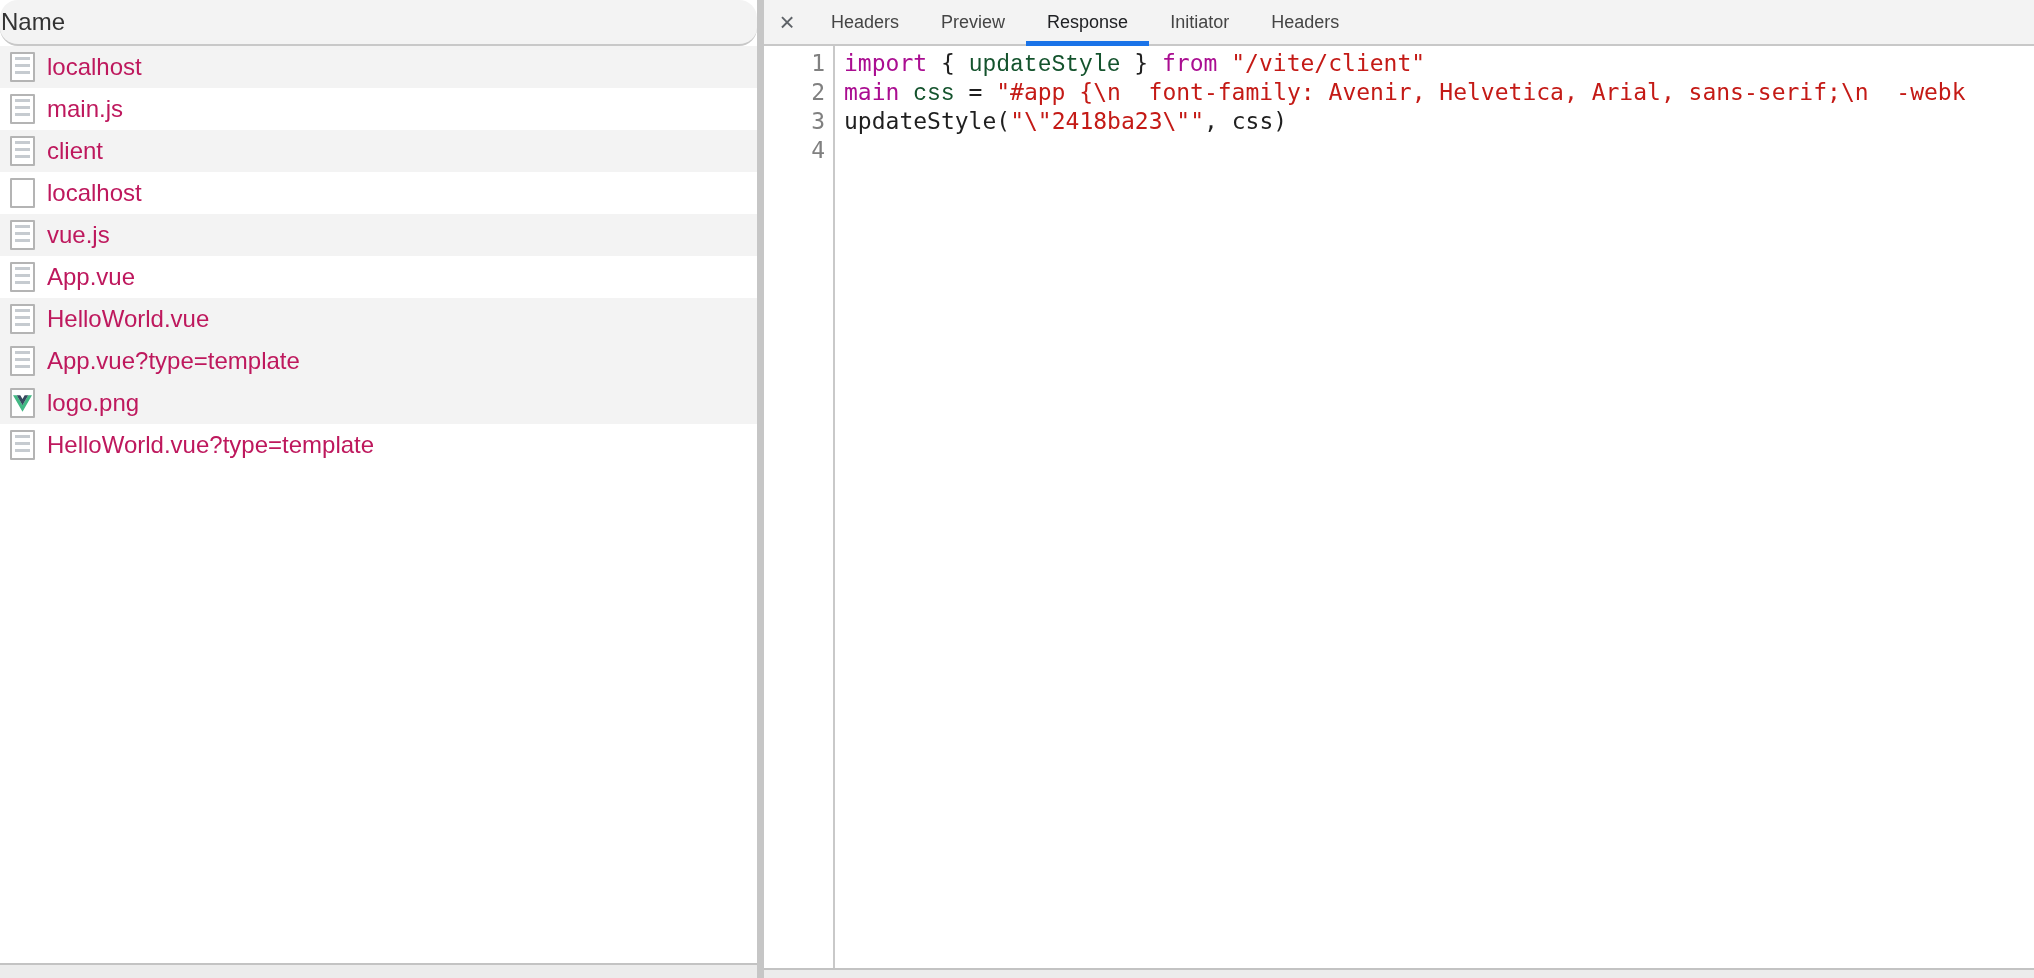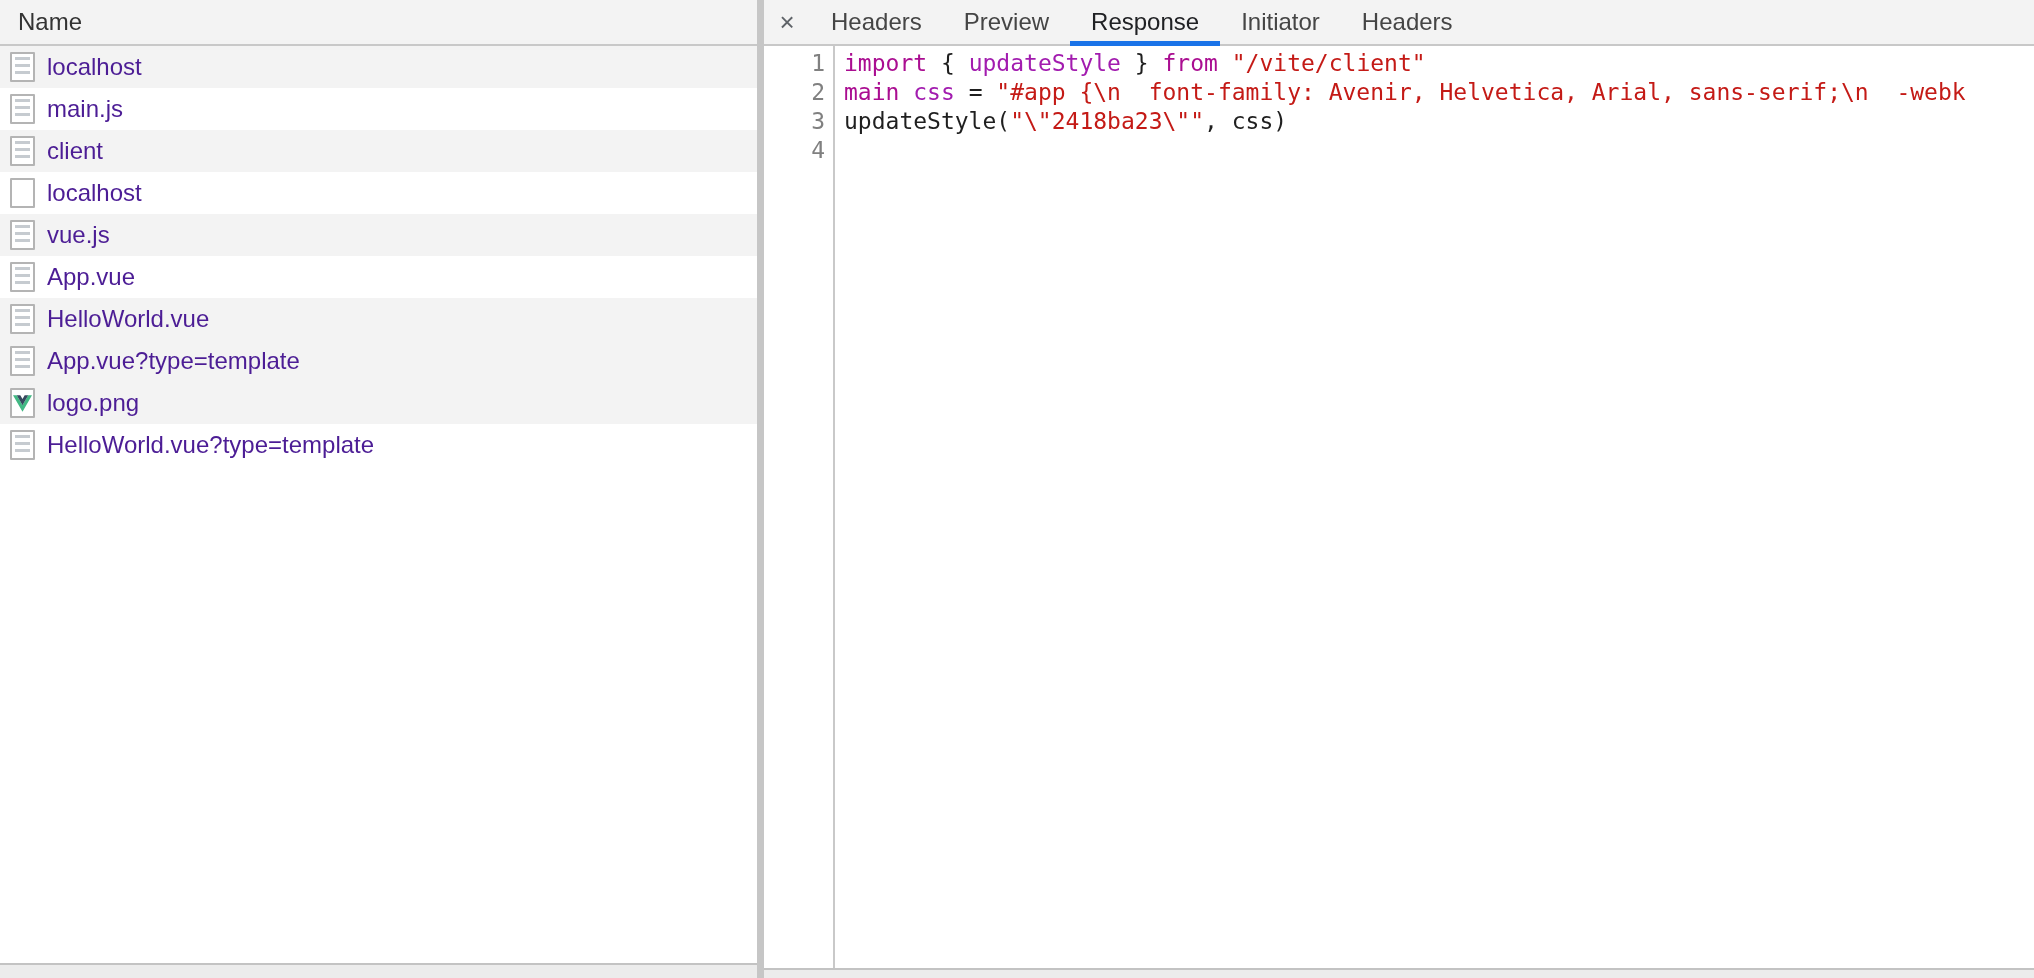--- a/index.html
+++ b/index.html
@@ -3,27 +3,27 @@
 <meta charset="utf-8">
 <style>
   * { margin:0; padding:0; box-sizing:border-box; }
   html,body { width:2034px; height:978px; overflow:hidden; background:#fff;
               font-family:"Liberation Sans", sans-serif; }
   .app { position:relative; width:2034px; height:978px; }
 
   
   .left-panel { position:absolute; left:0; top:0; width:757px; height:978px; background:#fff; }
   .panel-header { height:46px; background:#f3f3f3; border-bottom:2px solid #c8c8c8;
-                  display:flex; align-items:center; padding-left:18px;
-                  font-size:24px; color:#333; }
+                  display:flex; align-items:center; padding-left:1px;
+                  font-size:24px; color:#333;border-radius:18px; }
   .request-list { position:absolute; top:46px; left:0; right:0; bottom:15px; overflow:hidden; }
   .row { height:42px; display:flex; align-items:center; padding-left:10px; background:#fff; cursor:default; }
   .row.odd { background:#f3f3f3; }
   .row.selected { background:#d6d6d6; }
-  .row-label { font-size:24px; color:#4c1d95; margin-left:12px; white-space:nowrap; }
+  .row-label { font-size:24px; color:#be185d; margin-left:12px; white-space:nowrap; }
 
   .file-icon { position:relative; width:25px; height:30px; background:#fff;
                border:2px solid #b4b4b4; border-radius:1px; flex:0 0 auto; }
   .file-icon.doc::after { content:""; position:absolute; left:3px; right:3px; top:3px; bottom:3px;
                background:repeating-linear-gradient(to bottom, #c6cbd0 0 3px, #ffffff 3px 7px); }
   .file-icon.vue { display:flex; align-items:center; justify-content:center; }
   .file-icon.vue svg { width:19px; height:17px; }
 
   .left-footer { position:absolute; left:0; right:0; bottom:0; height:15px;
                  background:#ececec; border-top:2px solid #c3c3c3; }
@@ -32,35 +32,35 @@
   .splitter { position:absolute; left:757px; top:0; width:7px; height:978px;
               background:#c6c6c6; cursor:col-resize; }
 
   
   .right-panel { position:absolute; left:764px; top:0; right:0; bottom:0; background:#fff; }
   .tab-bar { height:46px; background:#f3f3f3; border-bottom:2px solid #c8c8c8;
              display:flex; align-items:stretch; }
   .close-btn { width:46px; display:flex; align-items:center; justify-content:center;
                font-size:26px; color:#5f6368; cursor:pointer; }
   .tab { position:relative; display:flex; align-items:center; padding:0 21px;
-         font-size:24px; color:#454545; cursor:pointer; }
+         font-size:18px; color:#454545; cursor:pointer; }
   .tab.active { color:#202124;justify-content:center; }
   .tab-underline { display:none; position:absolute; left:0; right:0; bottom:-2px; height:5px;
                    background:#1a73e8; }
   .tab.active .tab-underline { display:block; }
 
   .editor { position:absolute; top:46px; left:0; right:0; bottom:10px; display:flex; overflow:hidden;
             font-family:"DejaVu Sans Mono","Liberation Mono",monospace; font-size:23px; line-height:29px; }
   .gutter { width:71px; flex:0 0 auto; border-right:2px solid #c9c9c9; padding:3px 8px 0 0;
             text-align:right; color:#808080; }
   .code { flex:1 1 auto; padding:3px 0 0 9px; overflow:hidden; }
   .code-line { white-space:pre; height:29px; }
   .tok-kw  { color:#aa0d91; }
   .tok-str { color:#c41a16; }
-  .tok-def { color:#a21caf; }
+  .tok-def { color:#14532d;font-family:Liberation Mono, monospace; }
   .tok-pl  { color:#1f1f1f; }
 
   .right-footer { position:absolute; left:0; right:0; bottom:0; height:10px;
                   background:#ececec; border-top:2px solid #c3c3c3; }
 </style>
 </head>
 <body>
 
 <div class="app">
 

